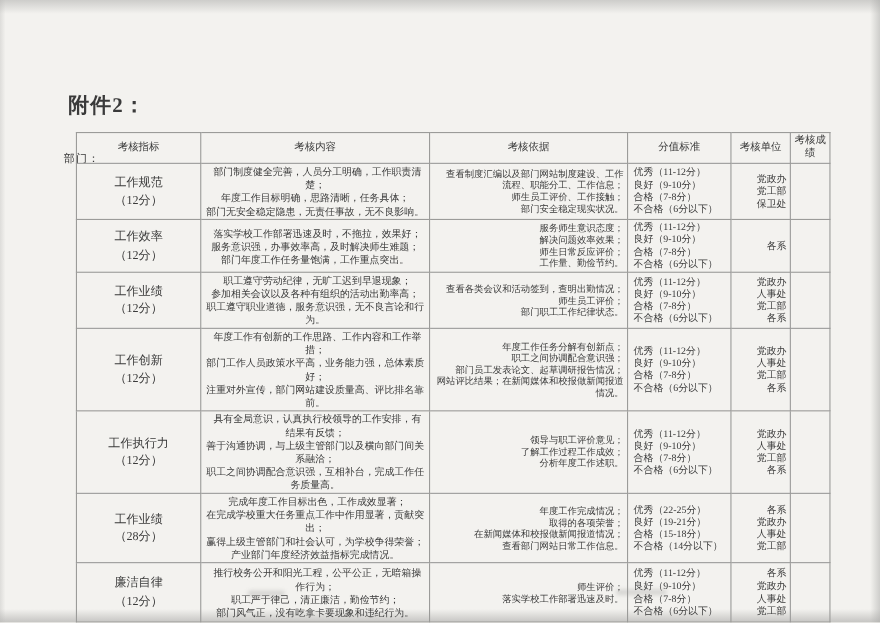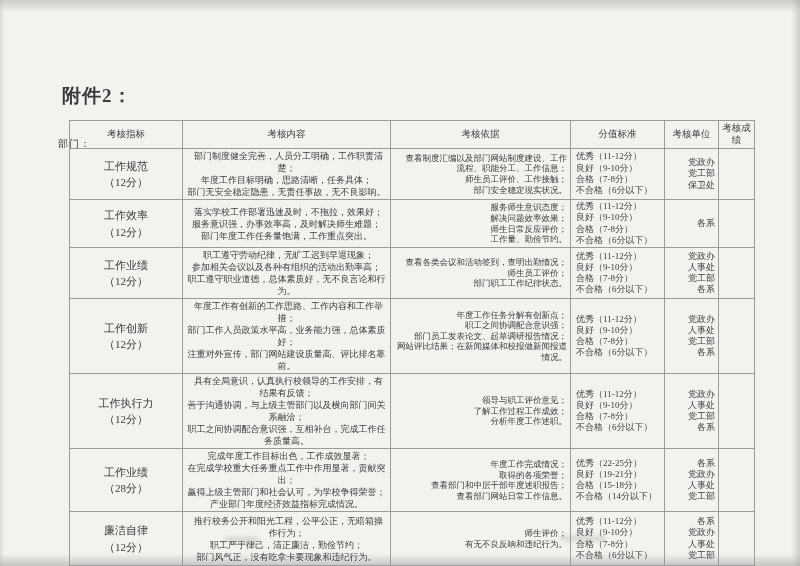--- a/index.html
+++ b/index.html
@@ -150,21 +150,21 @@
           <td class="c-result"></td>
         </tr>
         <tr>
           <td class="c-ind">
             <div>工作业绩</div>
             <div>（12分）</div>
           </td>
           <td class="c-content">
             <div>职工遵守劳动纪律，无旷工迟到早退现象；</div>
             <div>参加相关会议以及各种有组织的活动出勤率高；</div>
-            <div>职工遵守职业道德，总体素质好，无不良言论和行为。</div>
+            <div>职工遵守职业道德，服务意识强，无不良言论和行为。</div>
           </td>
           <td class="c-basis">
             <div>查看各类会议和活动签到，查明出勤情况；</div>
             <div>师生员工评价；</div>
             <div>部门职工工作纪律状态。</div>
           </td>
           <td class="c-score">
             <div>优秀（11-12分）</div>
             <div>良好（9-10分）</div>
             <div>合格（7-8分）</div>
@@ -244,21 +244,21 @@
           </td>
           <td class="c-content">
             <div>完成年度工作目标出色，工作成效显著；</div>
             <div>在完成学校重大任务重点工作中作用显著，贡献突出；</div>
             <div>赢得上级主管部门和社会认可，为学校争得荣誉；</div>
             <div>产业部门年度经济效益指标完成情况。</div>
           </td>
           <td class="c-basis">
             <div>年度工作完成情况；</div>
             <div>取得的各项荣誉；</div>
-            <div>查看部门和中层干部年度述职报告；</div>
+            <div>在新闻媒体和校报做新闻报道情况；</div>
             <div>查看部门网站日常工作信息。</div>
           </td>
           <td class="c-score">
             <div>优秀（22-25分）</div>
             <div>良好（19-21分）</div>
             <div>合格（15-18分）</div>
             <div>不合格（14分以下）</div>
           </td>
           <td class="c-unit">
             <div>各系</div>
@@ -273,21 +273,21 @@
             <div>廉洁自律</div>
             <div>（12分）</div>
           </td>
           <td class="c-content">
             <div>推行校务公开和阳光工程，公平公正，无暗箱操作行为；</div>
             <div>职工严于律己，清正廉洁，勤俭节约；</div>
             <div>部门风气正，没有吃拿卡要现象和违纪行为。</div>
           </td>
           <td class="c-basis">
             <div>师生评价；</div>
-            <div>有无不良反响和违纪行为。</div>
+            <div>落实学校工作部署迅速及时。</div>
           </td>
           <td class="c-score">
             <div>优秀（11-12分）</div>
             <div>良好（9-10分）</div>
             <div>合格（7-8分）</div>
             <div>不合格（6分以下）</div>
           </td>
           <td class="c-unit">
             <div>各系</div>
             <div>党政办</div>

